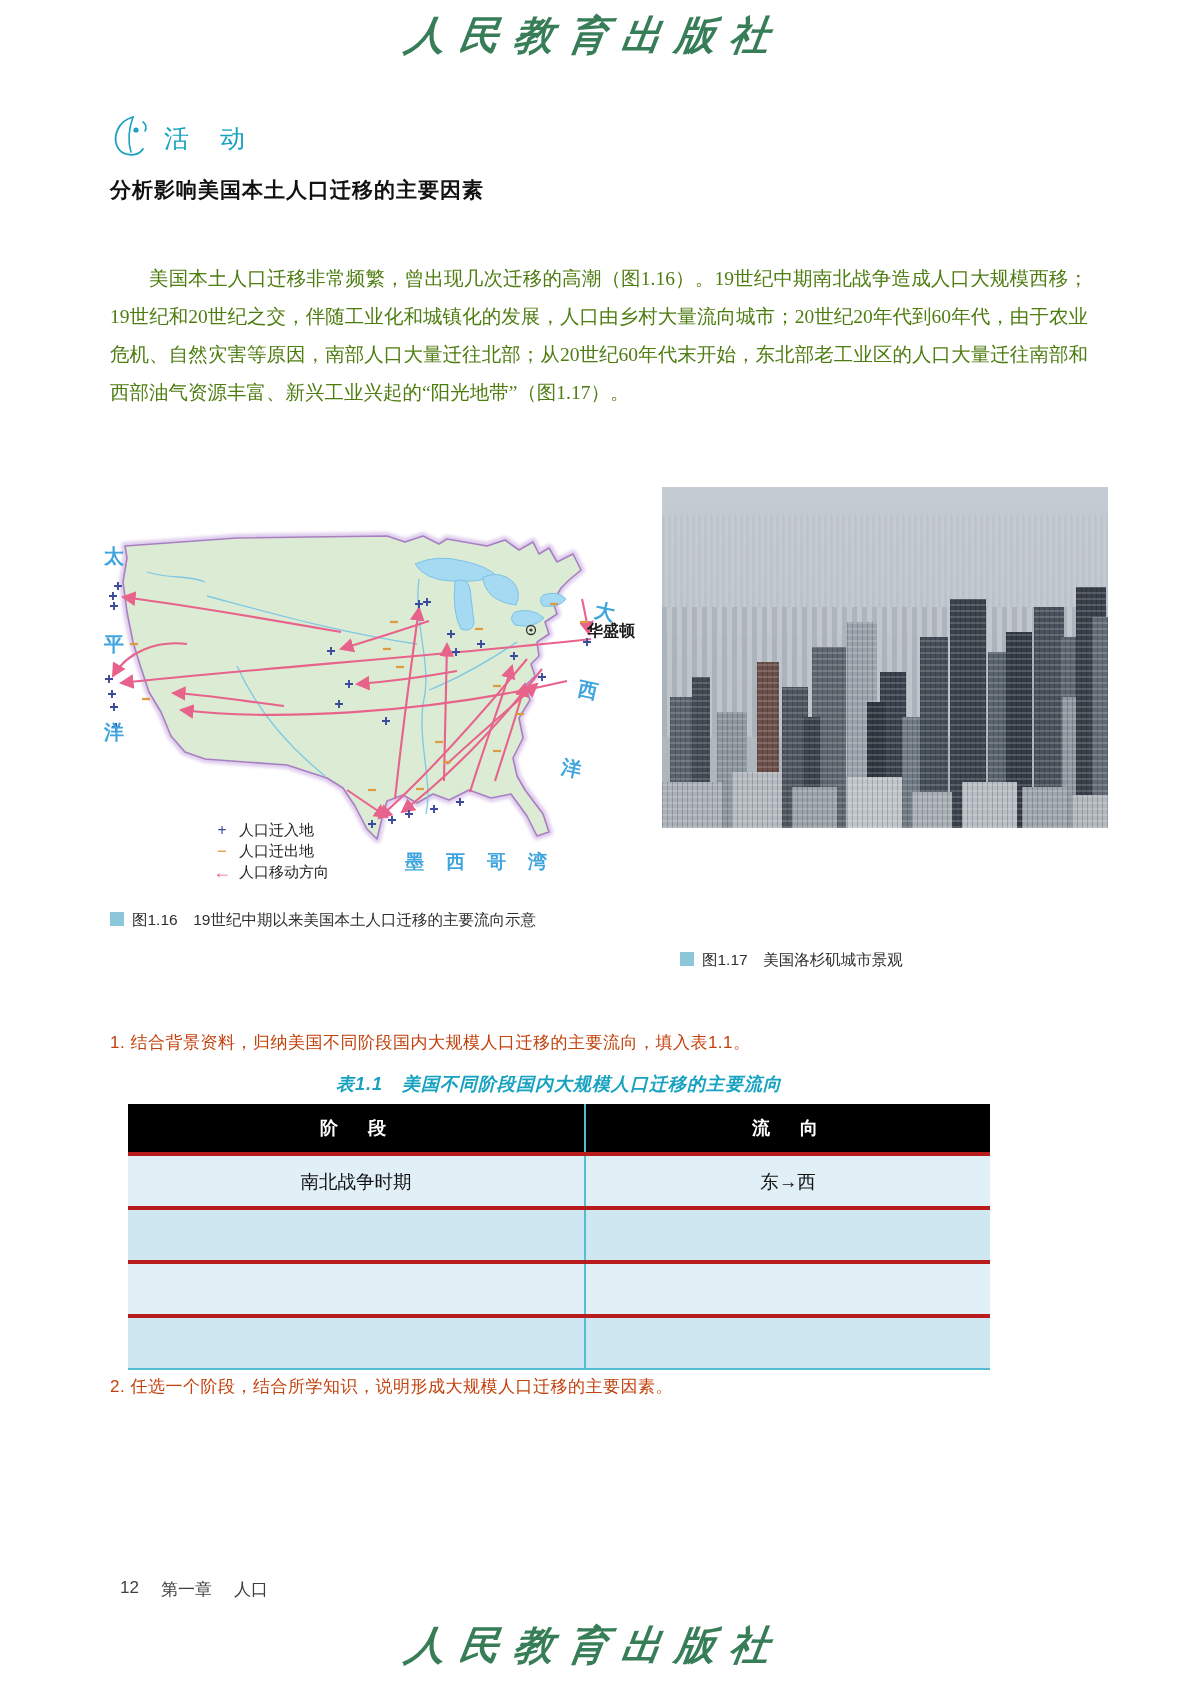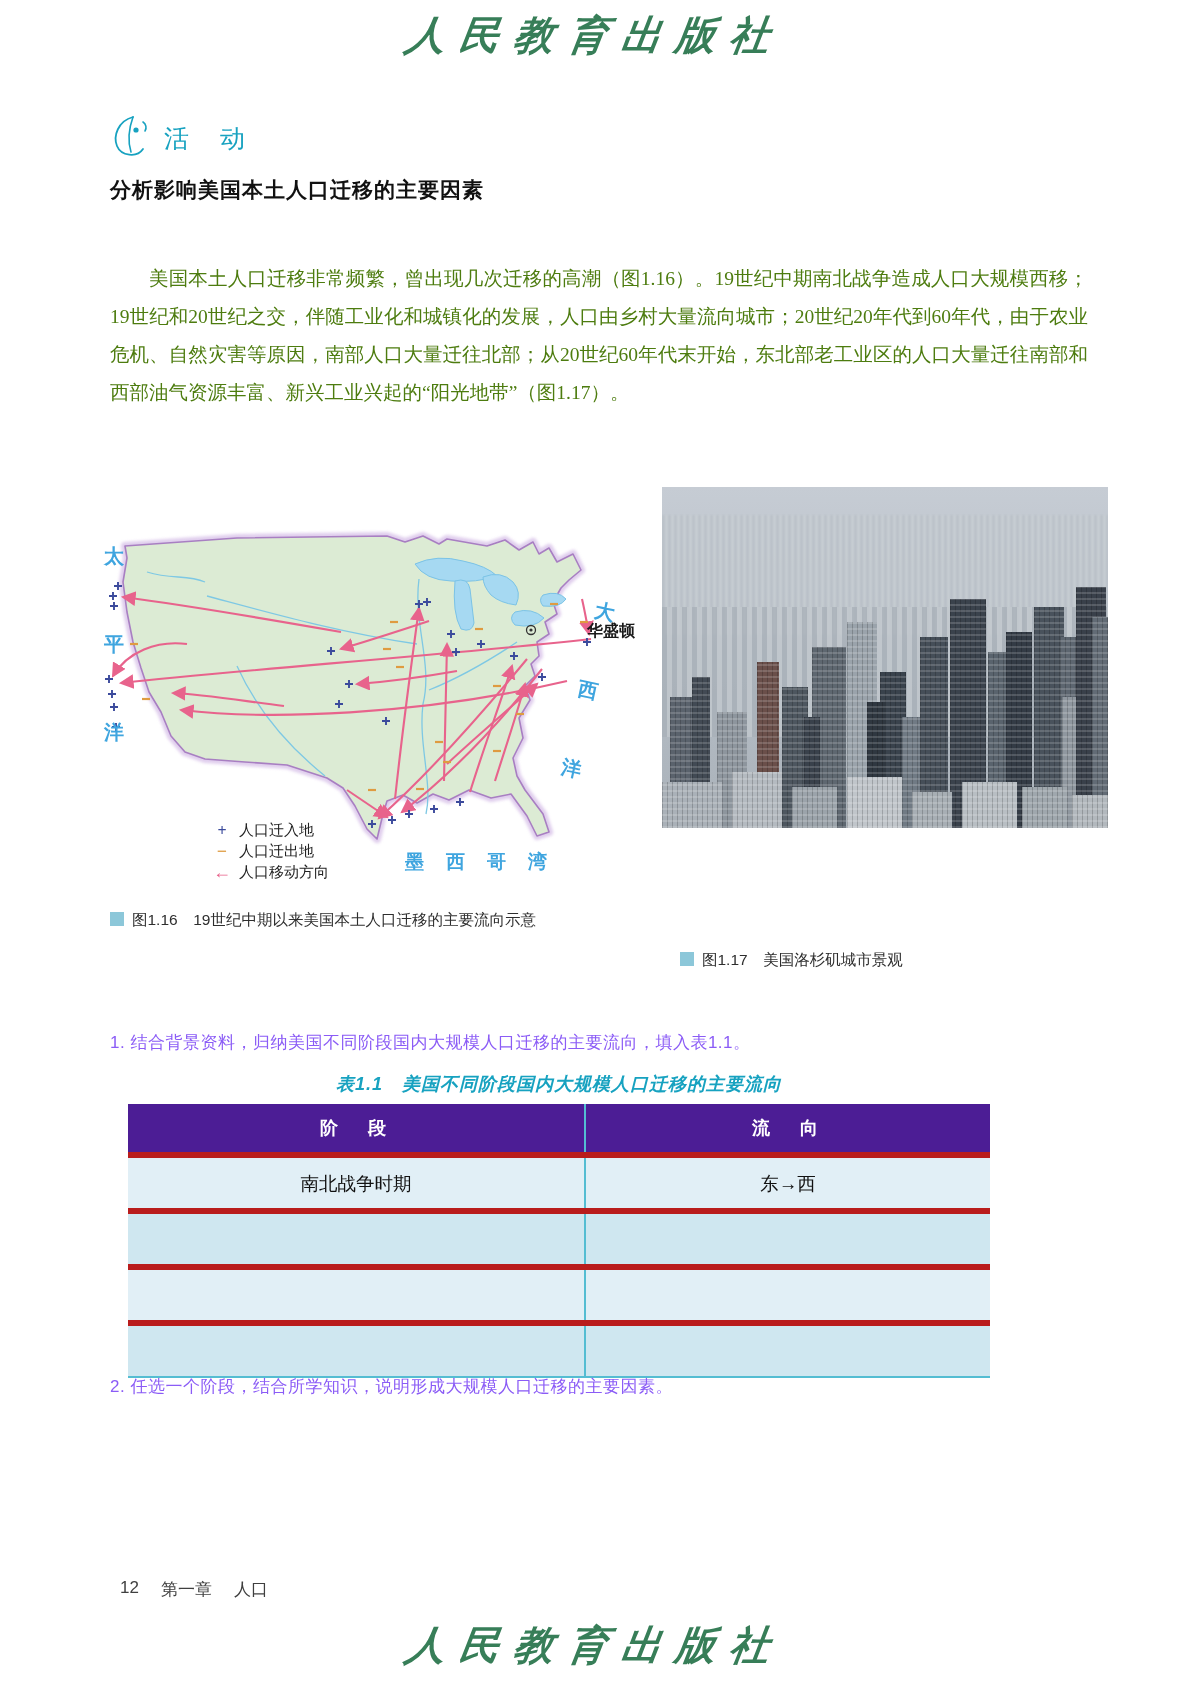--- a/index.html
+++ b/index.html
@@ -50,36 +50,36 @@
                         repeating-linear-gradient(90deg,rgba(0,0,0,.18) 0 1px,rgba(0,0,0,0) 1px 5px);}
   
   .caption{position:absolute;top:910px;display:flex;align-items:flex-start;gap:8px;
            font-family:"Liberation Sans","DejaVu Sans",sans-serif;font-size:15.5px;color:#2e2e2e;}
   .cap-bullet{width:14px;height:14px;background:#8cc7d9;margin-top:2px;flex:none;}
   .caption.c1{left:110px;width:500px;}
   .caption.c2{left:680px;width:440px;margin-top:40px;}
   
   .question{position:absolute;left:110px;width:920px;
             font-family:"Liberation Sans","DejaVu Sans",sans-serif;
-            font-size:17px;color:#8b5cf6;letter-spacing:.5px;}
+            font-size:17px;color:#c2410c;letter-spacing:.5px;}
   .q1{top:1031px;}
   .q2{top:1375px;}
   
   .tbl-title{position:absolute;left:128px;top:1072px;width:862px;text-align:center;
              font-family:"Liberation Sans","DejaVu Sans",sans-serif;
              font-size:18px;font-weight:bold;color:#17a2c0;letter-spacing:1px;font-style:italic;}
   .tbl{position:absolute;left:128px;top:1104px;width:862px;border-collapse:collapse;
        border-bottom:2px solid #54bdd2;}
-  .tbl th{background:#4c1d95;color:#fff;font-family:"Liberation Sans","DejaVu Sans",sans-serif;
+  .tbl th{background:#000000;color:#fff;font-family:"Liberation Sans","DejaVu Sans",sans-serif;
           font-size:18px;font-weight:bold;letter-spacing:6px;height:46px;}
   .tbl td{height:48px;text-align:center;font-size:18.5px;color:#111;}
   .tbl th:first-child,.tbl td:first-child{width:53%;border-right:2px solid #54bdd2;}
   .tbl tr.light td{background:#e1eff6;}
   .tbl tr.mid td{background:#cfe7f0;}
-  .tbl tr td{border-top:6px solid #b91c1c;margin-left:16px;}
+  .tbl tr td{border-top:4px solid #b91c1c;margin-left:16px;}
   
   .footer{position:absolute;left:120px;top:1578px;
           font-family:"Liberation Sans","DejaVu Sans",sans-serif;
           font-size:17px;color:#3f3f3f;display:flex;gap:22px;}
 </style>
 </head>
 <body>
 
 <div class="page">
 

